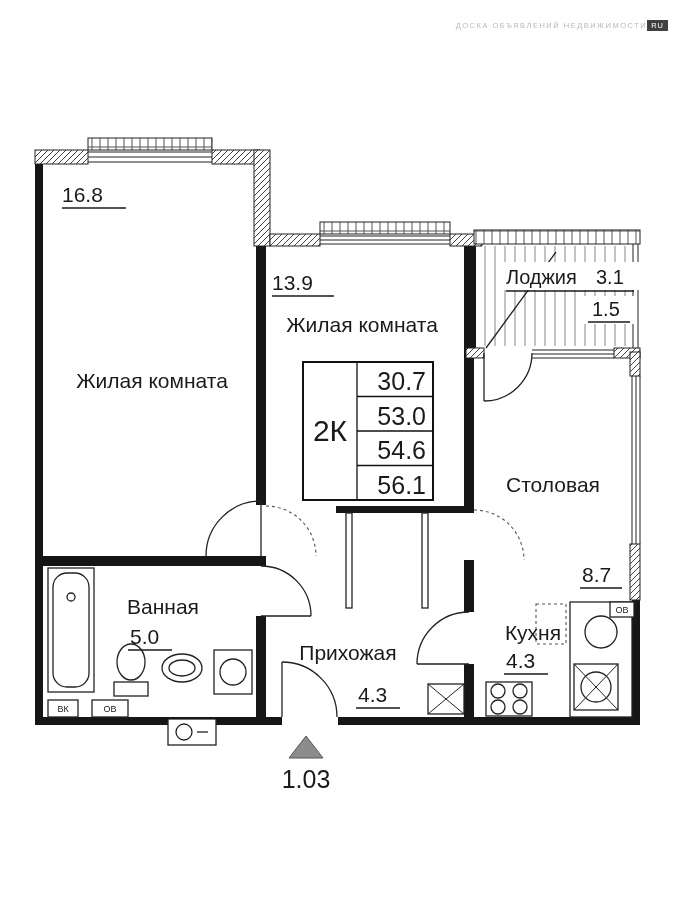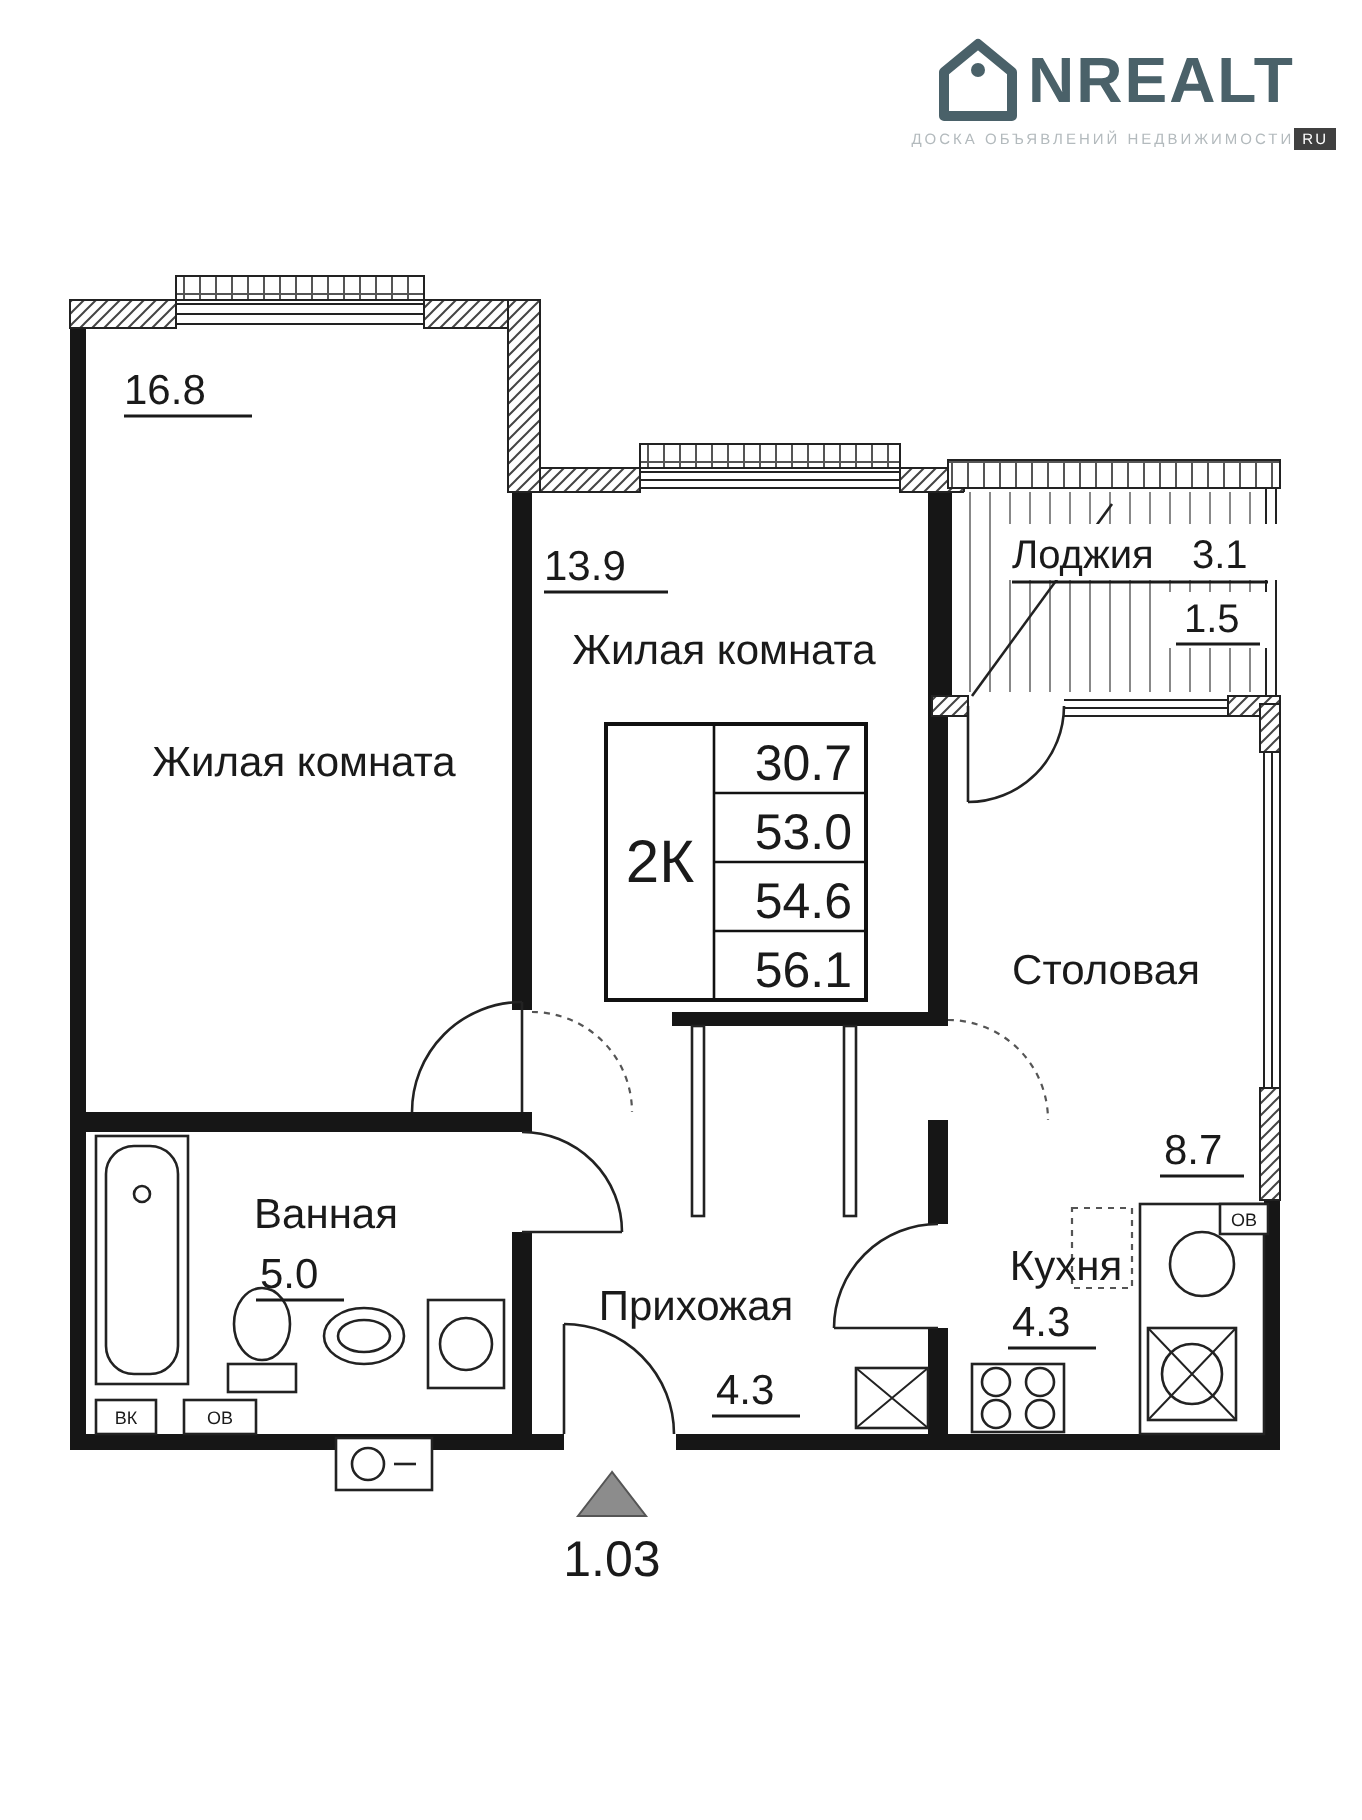--- a/index.html
+++ b/index.html
@@ -25,27 +25,20 @@
   .win{stroke:#222;stroke-width:1;fill:none;}
   .dash{stroke:#555;stroke-width:1.1;fill:none;stroke-dasharray:3 3;}
   .uline{stroke:#1a1a1a;stroke-width:1.4;}
 </style>
 </head>
 <body>
 
 <div class="page">
 
   <div class="logo">
-    <div class="logo-row">
-      <svg width="42" height="44" viewBox="0 0 42 44">
-        <path d="M21 4 L38 18 L38 40 L4 40 L4 18 Z" fill="none" stroke="#4a6169" stroke-width="5" stroke-linejoin="round"></path>
-        <circle cx="21" cy="17" r="3.5" fill="#4a6169"></circle>
-      </svg>
-      <span class="brand">NREALT</span>
-    </div>
     <div class="logo-sub">
       <span class="tagline">доска объявлений недвижимости</span>
       <span class="badge">RU</span>
     </div>
   </div>
 
   <svg class="plan" width="681" height="910" viewBox="0 0 681 910">
     <defs>
       <pattern id="pat-hatch" patternUnits="userSpaceOnUse" width="6" height="6">
         <rect width="6" height="6" fill="#ffffff"></rect>

